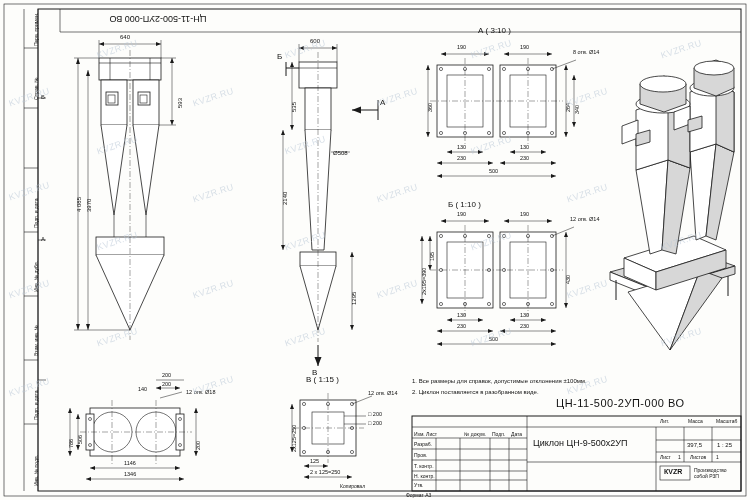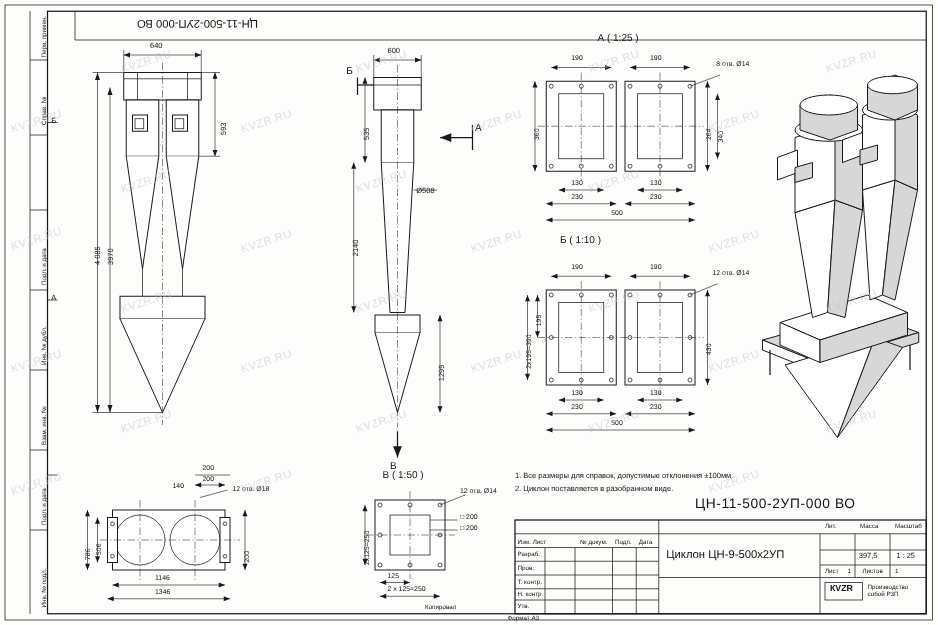--- a/index.html
+++ b/index.html
@@ -157,21 +157,21 @@
   </svg>
   <div class="txt t6" style="left:310px; top:38px;">600</div>
   <div class="txt t6 rot90" style="left:291px; top:112px;">535</div>
   <div class="txt t6" style="left:333px; top:150px;">Ø508</div>
   <div class="txt t6 rot90" style="left:282px; top:205px;">2140</div>
   <div class="txt t6 rot90" style="left:351px; top:305px;">1295</div>
   <div class="txt t8" style="left:277px; top:52px;">Б</div>
   <div class="txt t8" style="left:380px; top:98px;">А</div>
   <div class="txt t8" style="left:312px; top:368px;">В</div>
 
-  <div class="txt t8" style="left:478px; top:26px;">А ( 1:25 )</div>
+  <div class="txt t8" style="left:478px; top:26px;">А ( 3:10 )</div>
   <svg width="750" height="500">
 
     <rect x="437" y="65" width="56" height="72" class="fillw"></rect>
     <rect x="447" y="75" width="36" height="52" class="thin"></rect>
 
     <rect x="500" y="65" width="56" height="72" class="fillw"></rect>
     <rect x="510" y="75" width="36" height="52" class="thin"></rect>
 
     <circle cx="441" cy="69" r="1.6" class="thin"></circle>
       <circle cx="489" cy="69" r="1.6" class="thin"></circle>
@@ -221,21 +221,21 @@
   <div class="txt t55" style="left:573px; top:49px;">8 отв. Ø14</div>
   <div class="txt t55 rot90" style="left:427px; top:112px;">360</div>
   <div class="txt t55 rot90" style="left:565px; top:112px;">264</div>
   <div class="txt t55 rot90" style="left:574px; top:114px;">340</div>
   <div class="txt t55" style="left:457px; top:144px;">130</div>
   <div class="txt t55" style="left:520px; top:144px;">130</div>
   <div class="txt t55" style="left:457px; top:155px;">230</div>
   <div class="txt t55" style="left:520px; top:155px;">230</div>
   <div class="txt t55" style="left:489px; top:168px;">500</div>
 
-  <div class="txt t8" style="left:448px; top:187px;">Б ( 1:10 )</div>
+  <div class="txt t8" style="left:448px; top:200px;">Б ( 1:10 )</div>
   <svg width="750" height="500">
     <rect x="437" y="232" width="56" height="76" class="fillw"></rect>
     <rect x="447" y="242" width="36" height="56" class="thin"></rect>
     <rect x="500" y="232" width="56" height="76" class="fillw"></rect>
     <rect x="510" y="242" width="36" height="56" class="thin"></rect>
 
     <circle cx="441" cy="236" r="1.6" class="thin"></circle>
       <circle cx="465" cy="236" r="1.6" class="thin"></circle>
       <circle cx="489" cy="236" r="1.6" class="thin"></circle>
     <circle cx="441" cy="270" r="1.6" class="thin"></circle>
@@ -285,21 +285,21 @@
   <div class="txt t55" style="left:570px; top:216px;">12 отв. Ø14</div>
   <div class="txt t55 rot90" style="left:429px; top:261px;">195</div>
   <div class="txt t55 rot90" style="left:421px; top:295px;">2х195=390</div>
   <div class="txt t55 rot90" style="left:565px; top:284px;">430</div>
   <div class="txt t55" style="left:457px; top:312px;">130</div>
   <div class="txt t55" style="left:520px; top:312px;">130</div>
   <div class="txt t55" style="left:457px; top:323px;">230</div>
   <div class="txt t55" style="left:520px; top:323px;">230</div>
   <div class="txt t55" style="left:489px; top:336px;">500</div>
 
-  <div class="txt t8" style="left:306px; top:375px;">В ( 1:50 )</div>
+  <div class="txt t8" style="left:306px; top:375px;">В ( 1:15 )</div>
   <svg width="750" height="500">
     <rect x="300" y="400" width="56" height="56" class="fillw"></rect>
     <rect x="312" y="412" width="32" height="32" class="thin"></rect>
     <circle cx="304" cy="404" r="1.6" class="thin"></circle>
       <circle cx="328" cy="404" r="1.6" class="thin"></circle>
       <circle cx="352" cy="404" r="1.6" class="thin"></circle>
     <circle cx="304" cy="428" r="1.6" class="thin"></circle>
       <circle cx="352" cy="428" r="1.6" class="thin"></circle>
     <circle cx="304" cy="452" r="1.6" class="thin"></circle>
       <circle cx="328" cy="452" r="1.6" class="thin"></circle>

